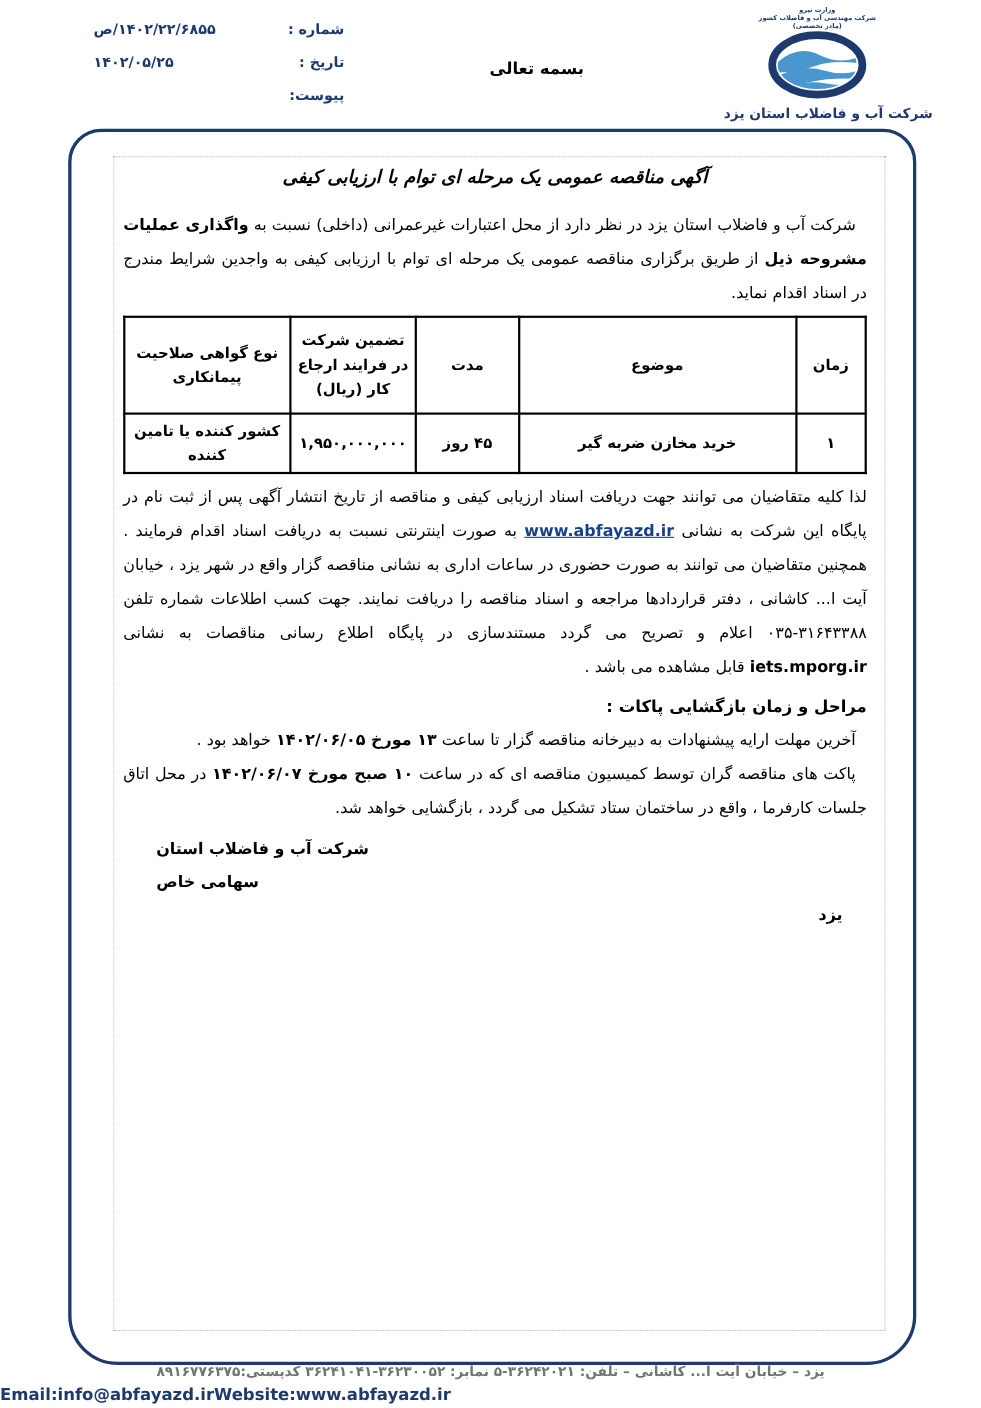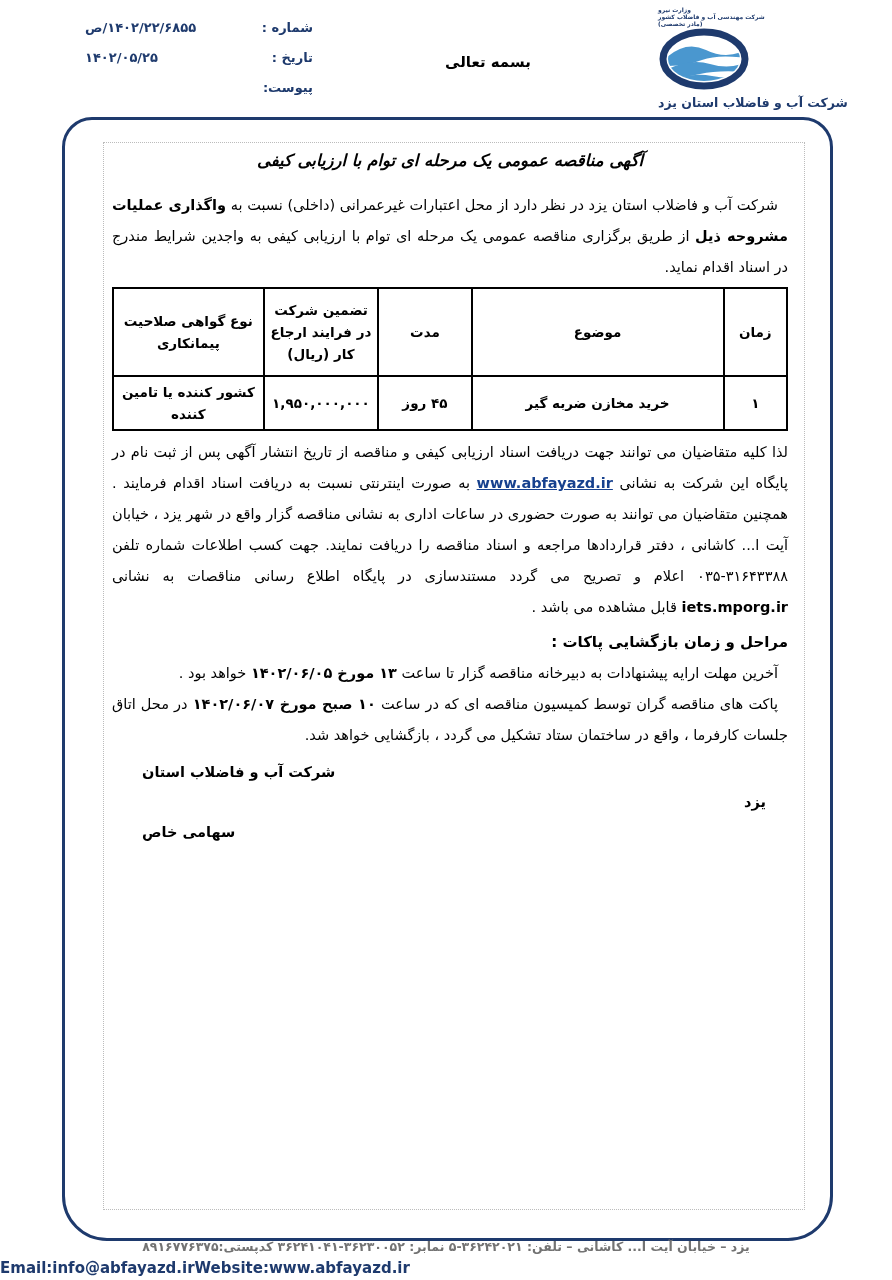--- a/index.html
+++ b/index.html
@@ -7,21 +7,21 @@
     width:892px;height:1280px;position:relative;background:#ffffff;
     font-family:"DejaVu Sans",sans-serif;color:#000;overflow:hidden;
   }
   
   .ref-block{position:absolute;left:85px;top:20px;width:228px;direction:rtl;
     color:#1e3a6d;font-size:13px;font-weight:bold;}
   .ref-row{display:flex;justify-content:space-between;align-items:baseline;margin-bottom:15px;}
   .ref-row .lab{white-space:nowrap;}
   .ref-row .val{white-space:nowrap;}
   .besmellah{position:absolute;left:445px;top:53px;font-size:15px;font-weight:bold;}
-  .logo-block{position:absolute;left:658px;top:6px;width:170px;text-align:left;color:#1e3a6d;}
+  .logo-block{position:absolute;left:658px;top:6px;width:170px;text-align:center;color:#1e3a6d;}
   .logo-tiny{font-size:6px;line-height:7px;font-weight:bold;}
   .logo-tiny span{display:block;}
   .logo-oval{margin:1px auto 0;}
   .logo-name{font-size:12.5px;font-weight:bold;margin-top:1px;white-space:nowrap;}
   
   .main-border{position:absolute;left:62px;top:117px;width:765px;height:1118px;
     border:3px solid #1e3a6d;border-radius:30px 30px 45px 45px;}
   .dotted-frame{position:absolute;left:103px;top:142px;width:700px;height:1066px;
     border:1px dotted #bcbcbc;}
   
@@ -129,19 +129,19 @@
 
   <div class="para"><span>لذا کلیه متقاضیان می توانند جهت دریافت اسناد ارزیابی کیفی و مناقصه از تاریخ انتشار آگهی پس از ثبت نام در پایگاه این شرکت به نشانی </span><span class="b u ltr link">www.abfayazd.ir</span><span> به صورت اینترنتی نسبت به دریافت اسناد اقدام فرمایند . همچنین متقاضیان می توانند به صورت حضوری در ساعات اداری به نشانی مناقصه گزار واقع در شهر یزد ، خیابان آیت ا... کاشانی ، دفتر قراردادها مراجعه و اسناد مناقصه را دریافت نمایند. جهت کسب اطلاعات شماره تلفن </span><span class="ltr">۰۳۵-۳۱۶۴۳۳۸۸</span><span> اعلام و تصریح می گردد مستندسازی در پایگاه اطلاع رسانی مناقصات به نشانی </span><span class="b ltr">iets.mporg.ir</span><span> قابل مشاهده می باشد .</span></div>
 
   <div class="section-head">مراحل و زمان بازگشایی پاکات :</div>
 
   <div class="para indent"><span>آخرین مهلت ارایه پیشنهادات به دبیرخانه مناقصه گزار تا ساعت </span><span class="b">۱۳ مورخ ۱۴۰۲/۰۶/۰۵</span><span> خواهد بود .</span></div>
 
   <div class="para indent"><span>پاکت های مناقصه گران توسط کمیسیون مناقصه ای که در ساعت </span><span class="b">۱۰ صبح مورخ ۱۴۰۲/۰۶/۰۷</span><span> در محل اتاق جلسات کارفرما ، واقع در  ساختمان ستاد تشکیل می گردد ، بازگشایی خواهد شد.</span></div>
 
   <div class="sig sig-left" style="margin-top:6px;">شرکت آب و فاضلاب استان</div>
+  <div class="sig sig-left">سهامی خاص</div>
   <div class="sig sig-right">یزد</div>
-  <div class="sig sig-left">سهامی خاص</div>
 
 </div>
 
 <div class="footer-addr"><span>یزد – خیابان آیت ا... کاشانی – تلفن: </span><span class="ltr">۵-۳۶۲۴۲۰۲۱</span><span> نمابر: </span><span class="ltr">۳۶۲۴۱۰۴۱-۳۶۲۳۰۰۵۲</span><span>  کدپستی:۸۹۱۶۷۷۶۳۷۵</span></div>
 <div class="footer-email">Email:info@abfayazd.irWebsite:www.abfayazd.ir</div>
 
 </body></html>

